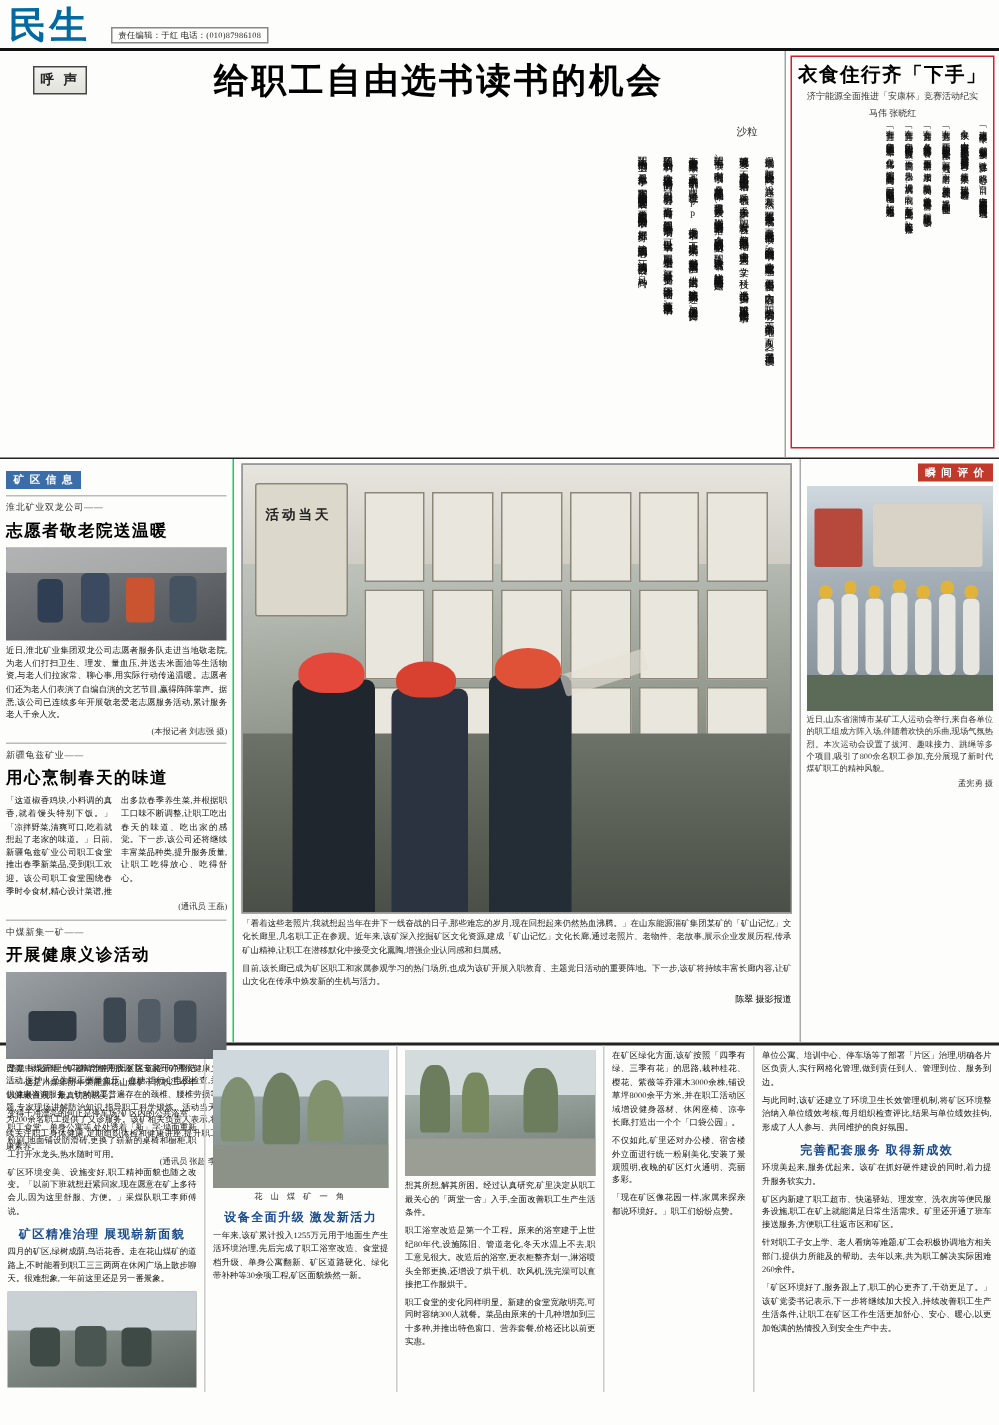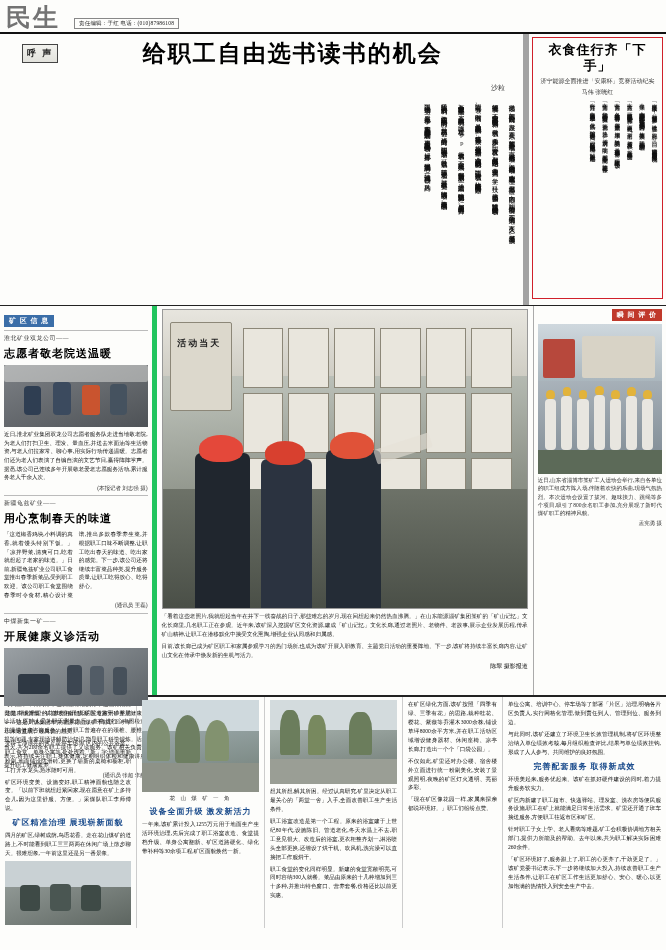--- a/index.html
+++ b/index.html
@@ -23,21 +23,21 @@
     display: flex;
     align-items: flex-end;
     padding: 0 4px 2px 6px;
   }
   .masthead-title {
     font-size: 25px;
     font-weight: bold;
     letter-spacing: 2px;
     line-height: 1;
     font-family: "Liberation Serif", serif;
-    color: #737373;
+    color: #0369a1;
   }
   .masthead-right {
     margin-left: auto;
     display: flex;
     align-items: flex-end;
     gap: 4px;
   }
   .paper-name {
     font-size: 12px;
     font-weight: bold;
@@ -78,21 +78,21 @@
     border-bottom: 1.5px solid #222;
     height: 272px;
   }
   .top-main {
     width: 523px;
     padding: 4px 6px 2px 6px;
     position: relative;
   }
   .top-side {
     width: 143px;
-    border-left: 6px solid #a3a3a3;
+    border-left: 1px solid #a3a3a3;
     padding: 3px;
   }
 
   
   .hx-row { display: flex; align-items: center; gap: 10px; }
   .hx-badge {
     border: 1px solid #444;
     padding: 2px 4px;
     font-size: 9px;
     letter-spacing: 2px;
@@ -171,21 +171,21 @@
     display: flex;
     flex-direction: row-reverse;
     gap: 4px;
     flex: 1;
     overflow: hidden;
   }
   .redbox-cols .vcol { font-size: 5.6px; line-height: 1.5; max-width: 44px; }
 
   
   .mid-zone { display: flex; height: 390px; border-bottom: 1.5px solid #222; }
-  .mid-left { width: 162px; border-right: 5px solid #22c55e; padding: 3px 4px; }
+  .mid-left { width: 162px; border-right: 1px solid #22c55e; padding: 3px 4px; }
   .mid-center { width: 390px; padding: 3px 5px; position: relative; }
   .mid-right { width: 138px; border-left: 1px solid #aaa; padding: 3px 4px; }
 
   .sec-tag {
     display: inline-block;
     font-size: 7px;
     font-weight: bold;
     color: #fff;
     background: #3b6ea8;
     padding: 1px 5px;

